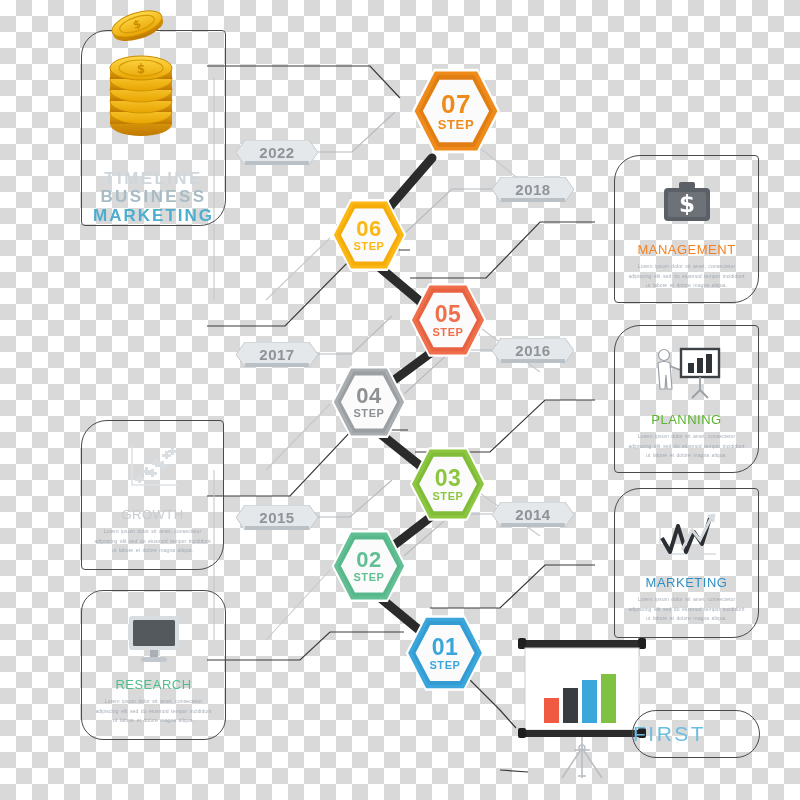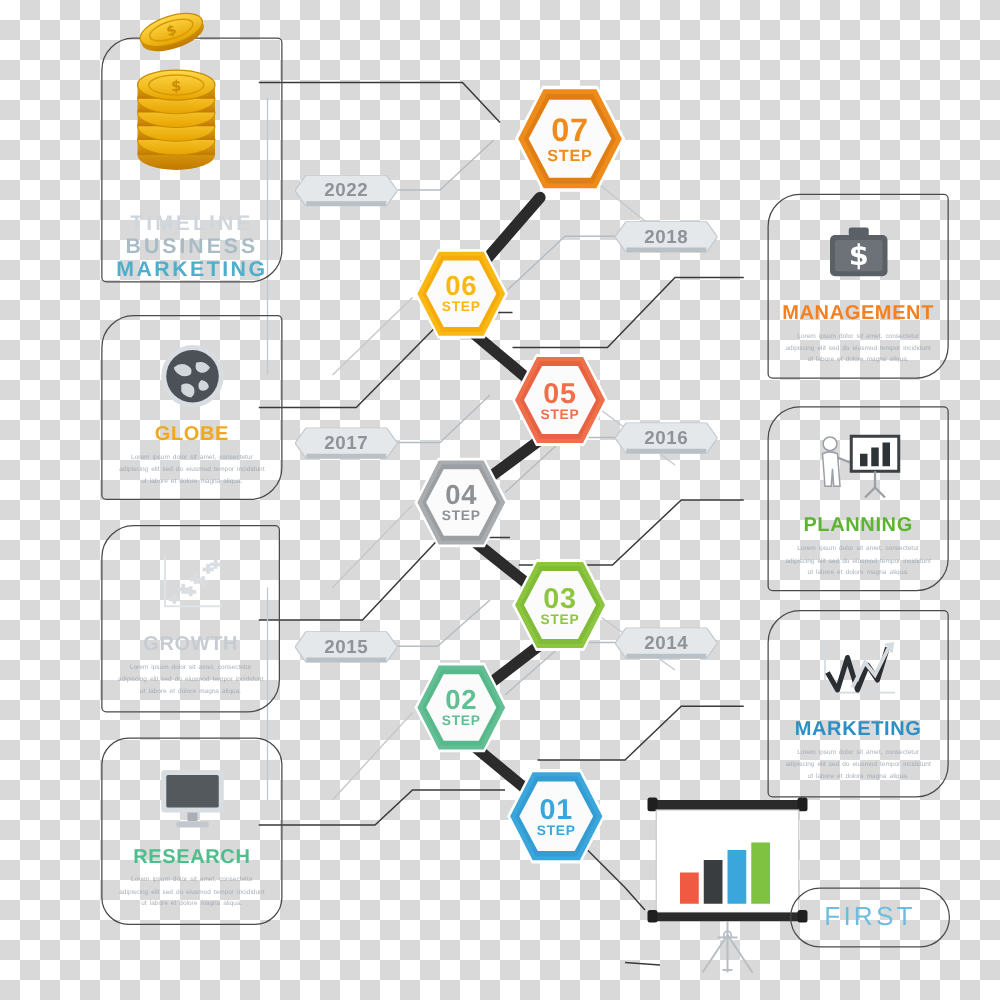--- a/index.html
+++ b/index.html
@@ -31,22 +31,22 @@
   .card.right { border-radius: 26px 4px 26px 4px; }
 
   .card-inner {
     position: absolute; inset: 0;
     display: flex; flex-direction: column;
     align-items: center; justify-content: flex-start;
     padding-top: 14px;
   }
   .card-icon { height: 68px; display:flex; align-items:center; justify-content:center; }
   .card-title {
-    font-weight: bold; letter-spacing: .5px;
-    font-size: 16px; margin-top: 4px;
+    font-weight: normal; letter-spacing: .5px;
+    font-size: 13px; margin-top: 4px;
   }
   .card-body {
     width: 84%; margin-top: 5px;
     font-size: 5.2px; line-height: 1.85;
     color: #9aa4ae; text-align: center;
     word-spacing: 1px;
     filter: blur(.35px);
     opacity: .85;
   }
 
@@ -88,21 +88,21 @@
   .year .tagbg { position: absolute; inset: 0; }
   .year span.lbl { position: relative; z-index: 2; }
 
   
   #projector { position: absolute; left: 516px; top: 636px; width: 132px; height: 150px; }
 
   
   #first-box {
     position: absolute; left: 632px; top: 710px; width: 128px; height: 48px;
     border: 1.3px solid #4a4a4a; border-radius: 24px;
-    display: flex; align-items: center; justify-content: center;
+    display: flex; align-items: center; justify-content: flex-start;
   }
   #first-box .lbl { font-size: 21px; letter-spacing: 2.5px; color: #6dbde0; }
 </style>
 </head>
 <body>
 
 <div id="stage">
 
   <svg class="wires" viewBox="0 0 800 800">
     <defs>
@@ -214,33 +214,20 @@
       <g>
           <ellipse cx="0" cy="9" rx="31" ry="12" fill="url(#coinG)" stroke="#c98c00" stroke-width=".8"></ellipse>
           <rect x="-31" y="-2" width="62" height="11" fill="url(#coinEdge)"></rect>
         </g>
       <ellipse cx="0" cy="-2" rx="31" ry="12" fill="url(#coinG)" stroke="#c98c00" stroke-width="1"></ellipse>
       <ellipse cx="0" cy="-2" rx="22" ry="8" fill="none" stroke="#d79a07" stroke-width="1.2"></ellipse>
       <text x="0" y="2.5" text-anchor="middle" font-size="12" font-weight="bold" fill="#c98c00" font-family="DejaVu Sans, sans-serif">$</text>
     </g>
   </svg>
 
-  <div class="card left" id="card-globe">
-    <div class="card-inner">
-      <div class="card-icon">
-        <svg width="54" height="54" viewBox="0 0 54 54">
-          <circle cx="27" cy="27" r="25" fill="#d8dde1"></circle>
-          <circle cx="27" cy="27" r="21" fill="#4b5156"></circle>
-          <path d="M12 20 q6 -5 12 -1 q4 3 1 7 q-5 2 -8 0 q-4 -2 -5 -6z M30 16 q7 -2 11 4 q-3 5 -8 4 q-5 -2 -3 -8z M18 34 q6 -3 10 2 q2 5 -2 8 q-6 -1 -8 -5z M34 30 q6 1 6 6 q-3 4 -7 2 q-3 -4 1 -8z" fill="#d2d7db"></path>
-        </svg>
-      </div>
-      <div class="card-title" style="color:#f0a81e">GLOBE</div>
-      <div class="card-body">Lorem ipsum dolor sit amet, consectetur adipiscing elit sed do eiusmod tempor incididunt ut labore et dolore magna aliqua.</div>
-    </div>
-  </div>
 
   <div class="card left" id="card-growth">
     <div class="card-inner">
       <div class="card-icon">
         <svg width="62" height="56" viewBox="0 0 62 56">
           <path d="M10 4 L10 44 L56 44" stroke="#dfe3e6" stroke-width="1.6" fill="none"></path>
           <g fill="#d9dee2">
             <rect x="16" y="34" width="3" height="8"></rect>
               <rect x="13" y="37" width="9" height="3"></rect>
             <rect x="23" y="26" width="3" height="8"></rect>

